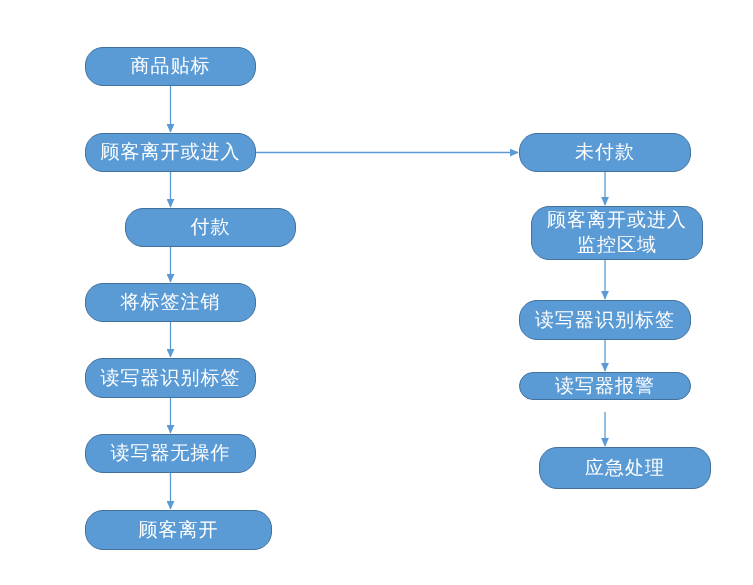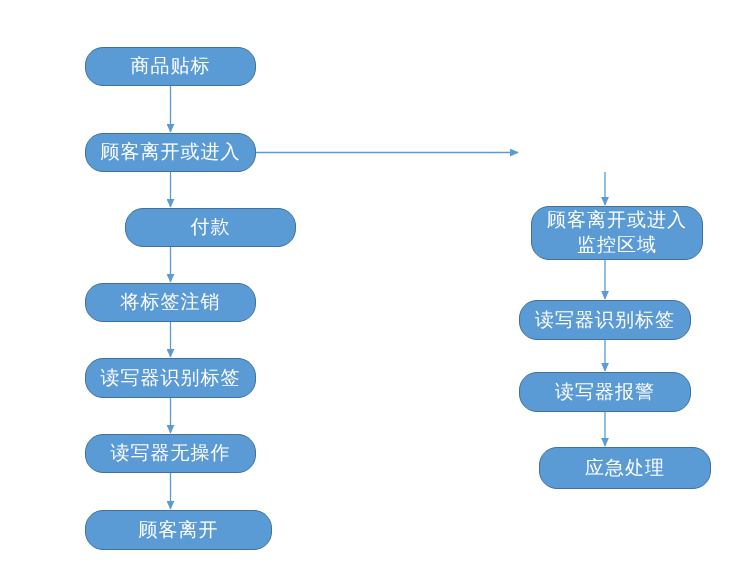--- a/index.html
+++ b/index.html
@@ -74,23 +74,24 @@
   <div class="node" style="left:85px;  top:208px; width:171px; height:39px;margin-left:40px;">付款</div>
 
   <div class="node" style="left:85px;  top:283px; width:171px; height:39px;text-align:right;">将标签注销</div>
 
   <div class="node" style="left:85px;  top:358px; width:171px; height:40px;">读写器识别标签</div>
 
   <div class="node" style="left:85px;  top:434px; width:171px; height:39px;">读写器无操作</div>
 
   <div class="node" style="left:85px;  top:510px; width:187px; height:40px;">顾客离开</div>
 
+  <div class="node" style="left:519px; top:133px; width:172px; height:39px;">未付款</div>
 
   <div class="node" style="left:519px; top:206px; width:172px; height:54px;margin-left:12px;">顾客离开或进入
 监控区域</div>
 
   <div class="node" style="left:519px; top:300px; width:172px; height:40px;">读写器识别标签</div>
 
-  <div class="node" style="left:519px; top:372px; width:172px; height:40px;">读写器报警</div>
+  <div class="node" style="left:519px; top:372px; width:172px; height:28px;">读写器报警</div>
 
   <div class="node" style="left:519px; top:447px; width:172px; height:42px;margin-left:20px;">应急处理</div>
 
 </div>
 
 </body></html>

